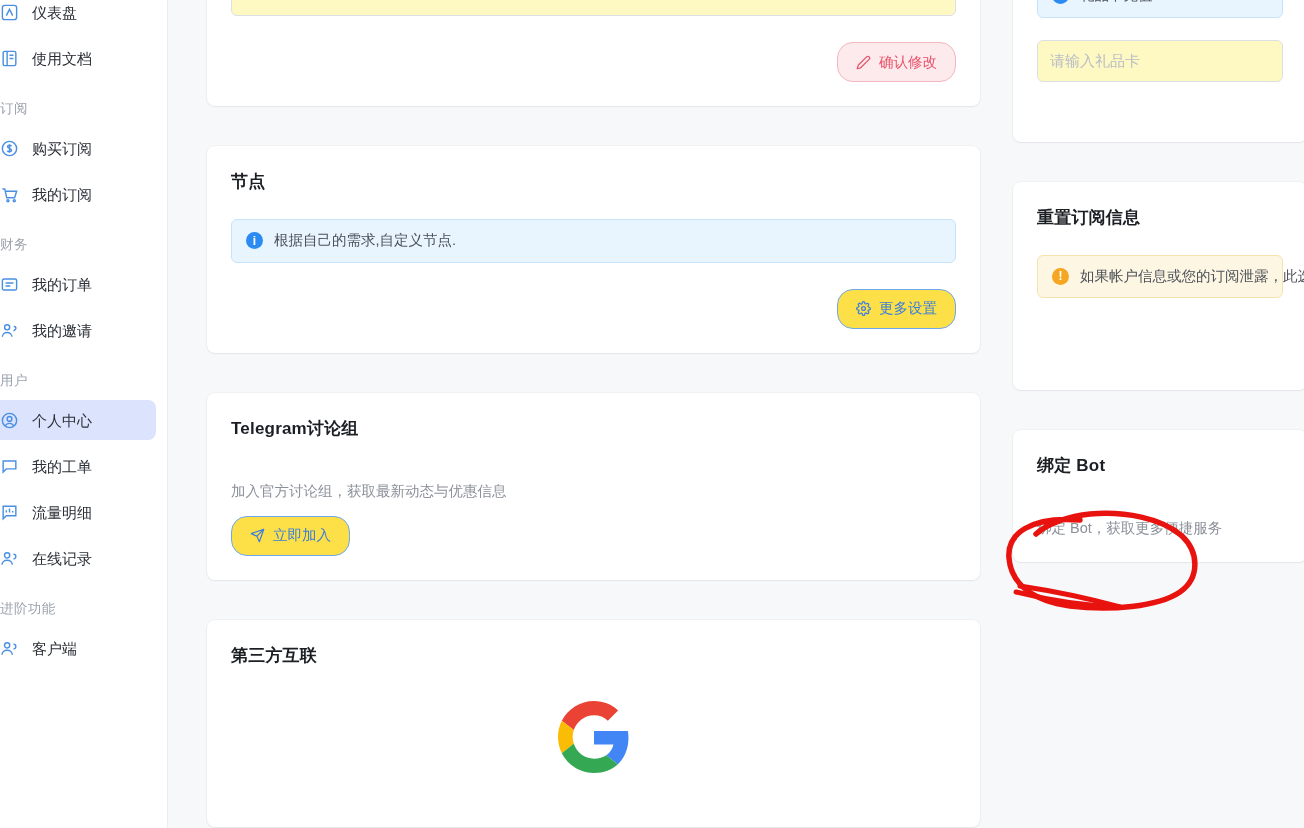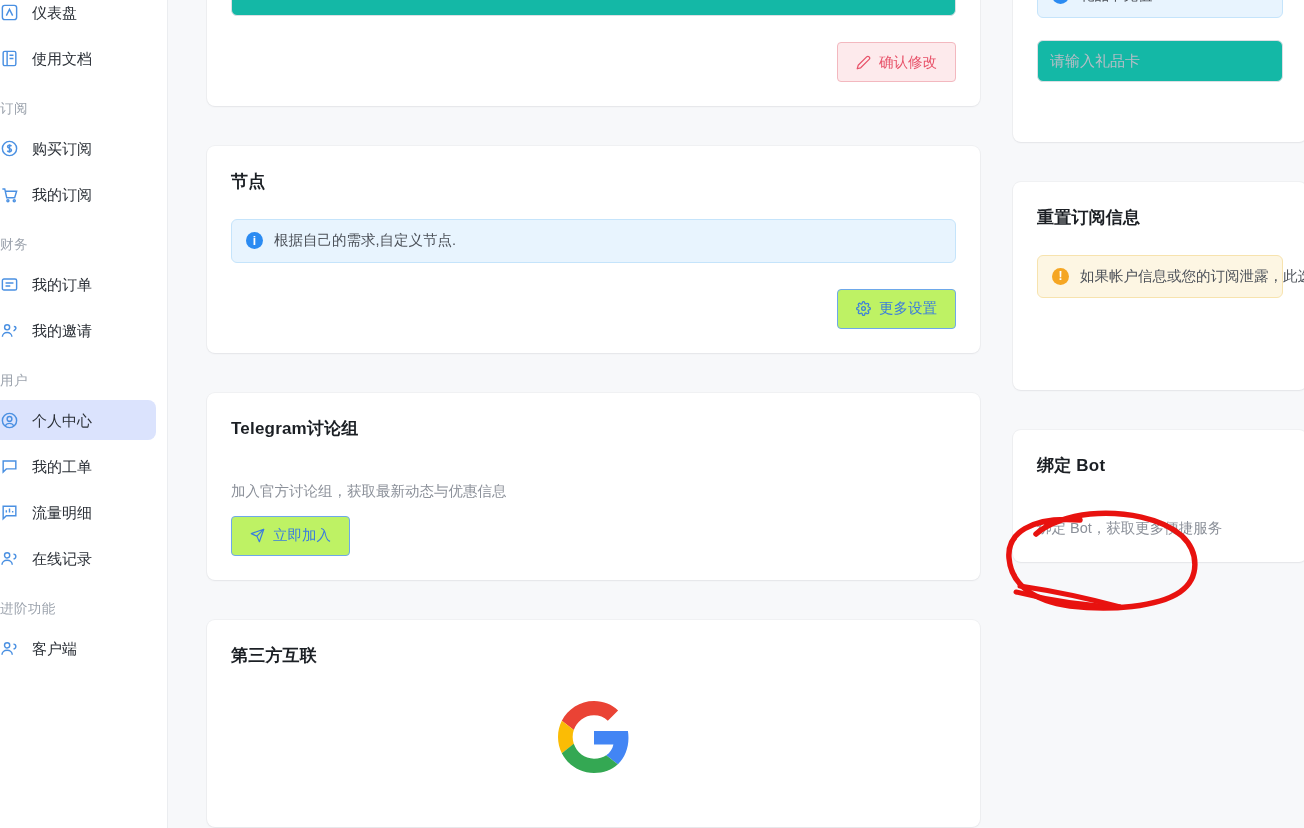--- a/index.html
+++ b/index.html
@@ -92,21 +92,21 @@
     color: #8b9099;
     margin-top: 42px;
   }
 
   
   .text-input {
     width: 100%;
     height: 42px;
     border: 1px solid #dcdfe4;
     border-radius: 6px;
-    background: #14b8a6;
+    background: #fef9c3;
     font-size: 15px;
     color: #303540;
     padding: 10px 12px;
     font-family: inherit;
     outline: none;
   }
   .text-input::placeholder { color: #b8bdc6; }
 
   
   .alert {
@@ -134,30 +134,30 @@
   .alert-warn .badge { background: #f5a623; }
 
   
   .btn {
     display: inline-flex;
     align-items: center;
     justify-content: center;
     gap: 8px;
     height: 40px;
     padding: 0 18px;
-    border-radius: 4px;
+    border-radius: 16px;
     font-size: 14.5px;
     cursor: pointer;
     border: 1px solid transparent;
     font-family: inherit;
     white-space: nowrap;
   }
   .btn svg { display: block; }
   .btn-danger { background: #fdeaec; border-color: #f3b8bf; color: #e8536a; }
-  .btn-primary { background: #bef264; border-color: #6ea8ea; color: #3b7ddd; }
+  .btn-primary { background: #fde047; border-color: #6ea8ea; color: #3b7ddd; }
   .row-end { display: flex; justify-content: flex-end; margin-top: 26px; }
 
   .google-wrap { display: flex; justify-content: center; padding-top: 34px; }
 
   
   .annotation {
     position: absolute;
     left: 0; top: 0;
     width: 1304px; height: 828px;
     pointer-events: none;

